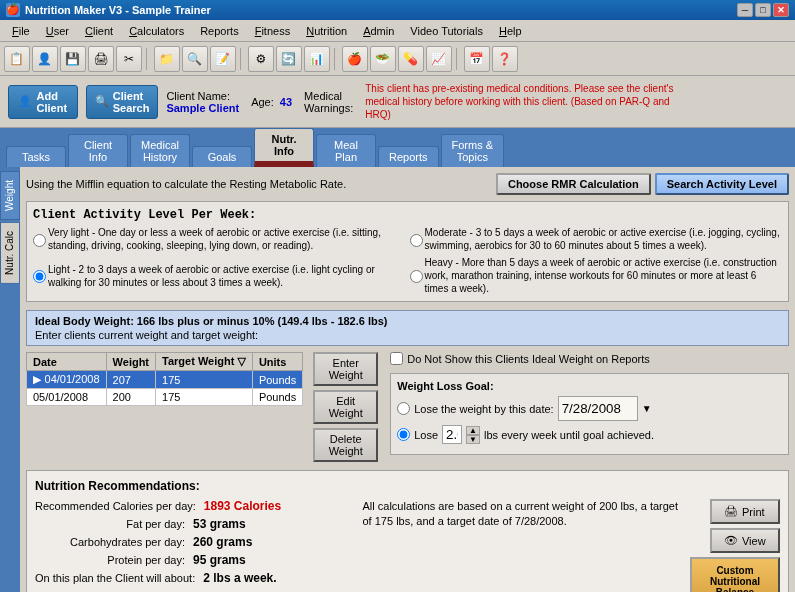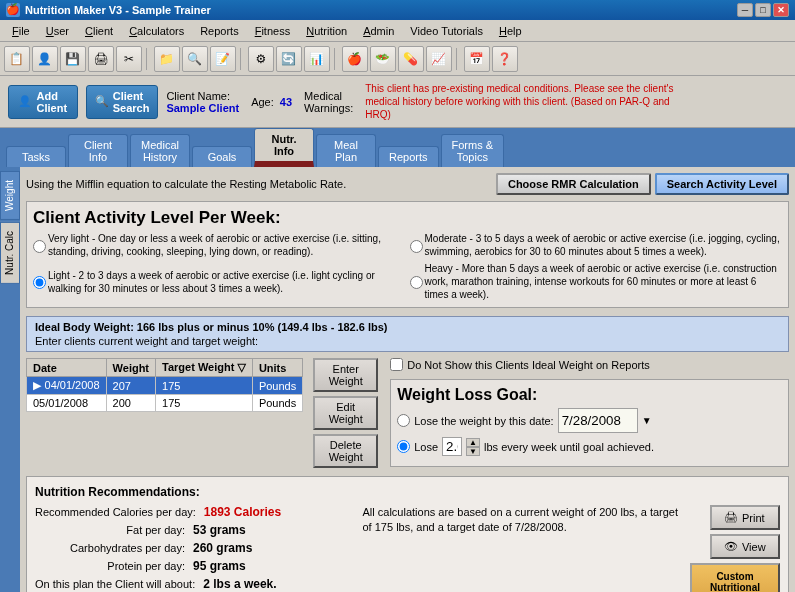--- a/index.html
+++ b/index.html
@@ -42,21 +42,21 @@
     
     
     .rmr-bar { display: flex; align-items: center; justify-content: space-between; margin-bottom: 6px; }
     .rmr-text { font-size: 11px; color: #000; }
     .rmr-buttons { display: flex; gap: 4px; }
     .rmr-btn { padding: 3px 10px; font-size: 11px; border: 2px outset #a0a0a0; border-radius: 2px; cursor: pointer; background: linear-gradient(to bottom, #e8e8e8, #c8c8c8); font-weight: bold; }
     .rmr-btn.active { background: linear-gradient(to bottom, #b8d4f8, #90b8f0); border-color: #5a90d0; }
     
     
     .activity-section { border: 1px solid #a0a0a0; background: #e8e4e0; padding: 6px; margin-bottom: 8px; }
-    .activity-title { font-weight: bold; font-size: 17px; margin-bottom: 4px; }
+    .activity-title { font-weight: bold; font-size: 12px; margin-bottom: 4px; font-family: Liberation Mono, monospace; }
     .activity-grid { display: grid; grid-template-columns: 1fr 1fr; gap: 4px; }
     .activity-option { display: flex; align-items: center; gap: 2px; font-size: 10px; line-height: 1.3; }
     .activity-option input[type="radio"] { margin-top: 2px; }
     
     
     .ibw-section { background: #c8d8f0; border: 1px solid #8090b0; padding: 4px 8px; margin-bottom: 6px; font-size: 11px; font-weight: bold; }
     .ibw-sub { font-weight: normal; font-size: 11px; margin-top: 2px; }
     
     
     .weight-area { display: flex; gap: 8px; margin-bottom: 8px; }
@@ -64,21 +64,21 @@
     .weight-table { border-collapse: collapse; width: 100%; font-size: 11px; background: white; }
     .weight-table th { background: #d4d0c8; border: 1px solid #a0a0a0; padding: 2px 6px; text-align: left; font-weight: bold; }
     .weight-table td { border: 1px solid #c0c0c0; padding: 2px 6px; }
     .weight-table .selected-row td { background: #316ac5; color: white; }
     .weight-buttons { display: flex; flex-direction: column; gap: 4px; margin: 0 4px; }
     .weight-btn { padding: 3px 10px; font-size: 11px; border: 2px outset #a0a0a0; background: linear-gradient(to bottom, #e0dcd8, #c8c4c0); cursor: pointer; white-space: nowrap; text-align: center; min-width: 65px; }
     .weight-right { flex: 1; }
     .weight-options { font-size: 11px; margin-bottom: 8px; }
     .weight-options label { display: flex; align-items: center; gap: 4px; margin-bottom: 3px; }
     .loss-goal-section { border: 1px solid #a0a0a0; background: #e8e4e0; padding: 6px; }
-    .loss-goal-title { font-weight: bold; margin-bottom: 4px; font-size: 16px; }
+    .loss-goal-title { font-weight: bold; margin-bottom: 4px; font-size: 11px; }
     .loss-option { display: flex; align-items: center; gap: 4px; margin-bottom: 4px; font-size: 11px; }
     .lose-input { width: 20px; border: 1px solid #a0a0a0; padding: 1px 3px; }
     .date-field { width: 80px; border: 1px solid #a0a0a0; padding: 4px 3px; background: #f8f8f0; }
     .spinner-container { display: flex; flex-direction: column; }
     .spinner-up, .spinner-down { width: 14px; height: 9px; background: #d4d0c8; border: 1px solid #a0a0a0; display: flex; align-items: center; justify-content: center; font-size: 8px; cursor: pointer; }
     
     
     .nutrition-section { border: 1px solid #a0a0a0; background: #f0ece8; padding: 8px; margin-bottom: 4px; }
     .nutrition-title { font-weight: bold; font-size: 12px; margin-bottom: 6px; }
     .nutrition-content { display: flex; gap: 10px; }

